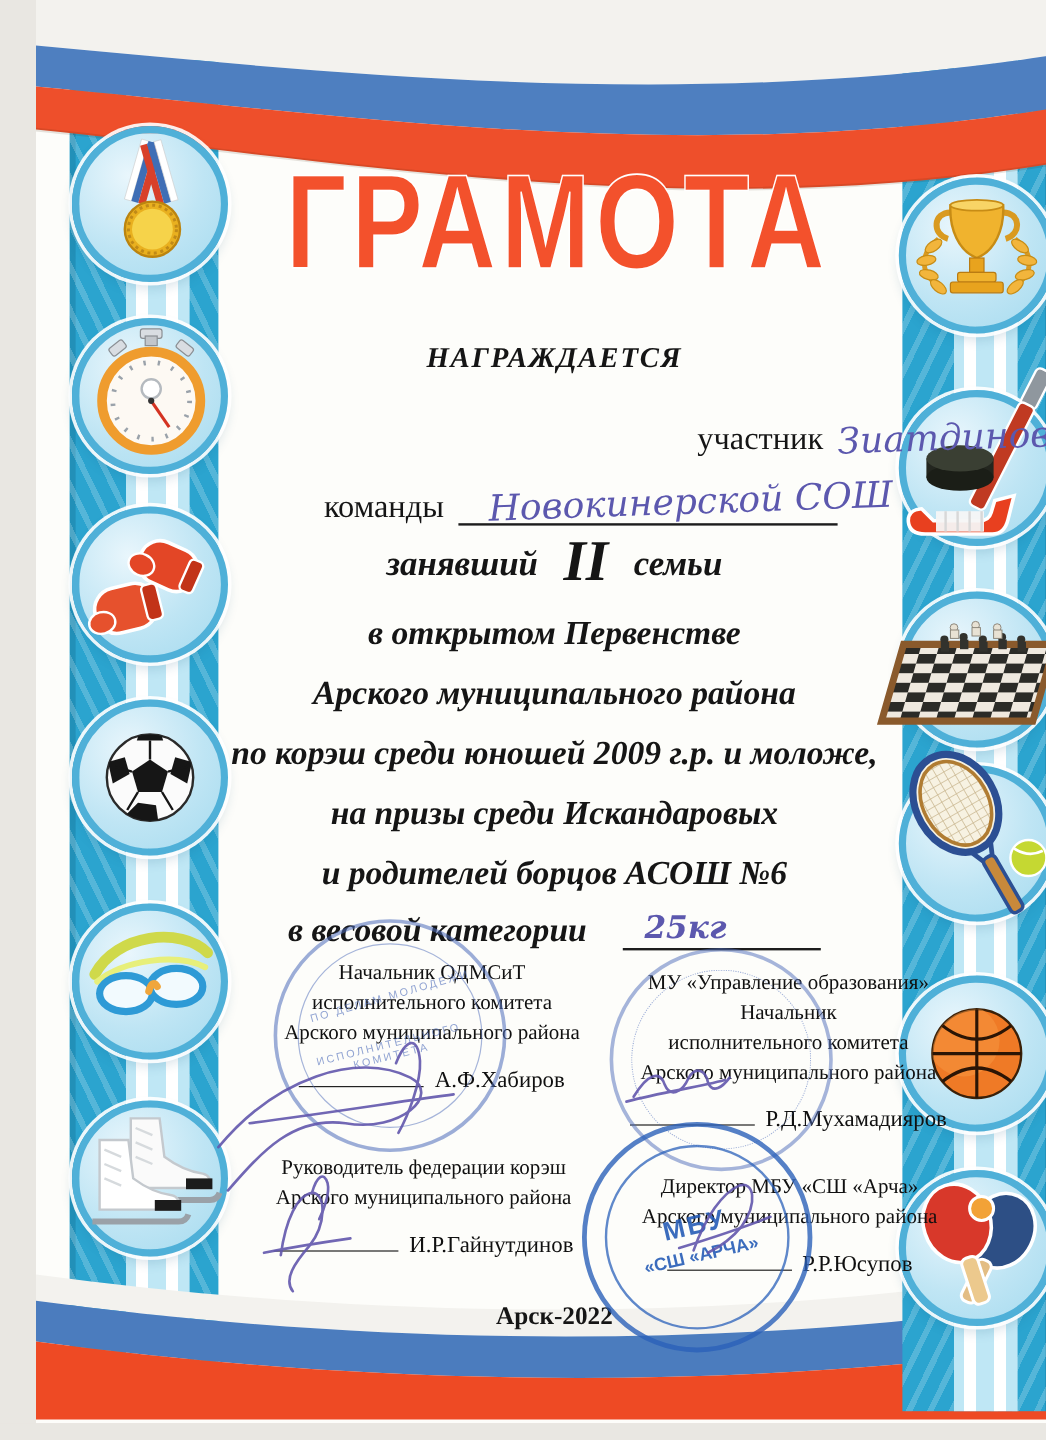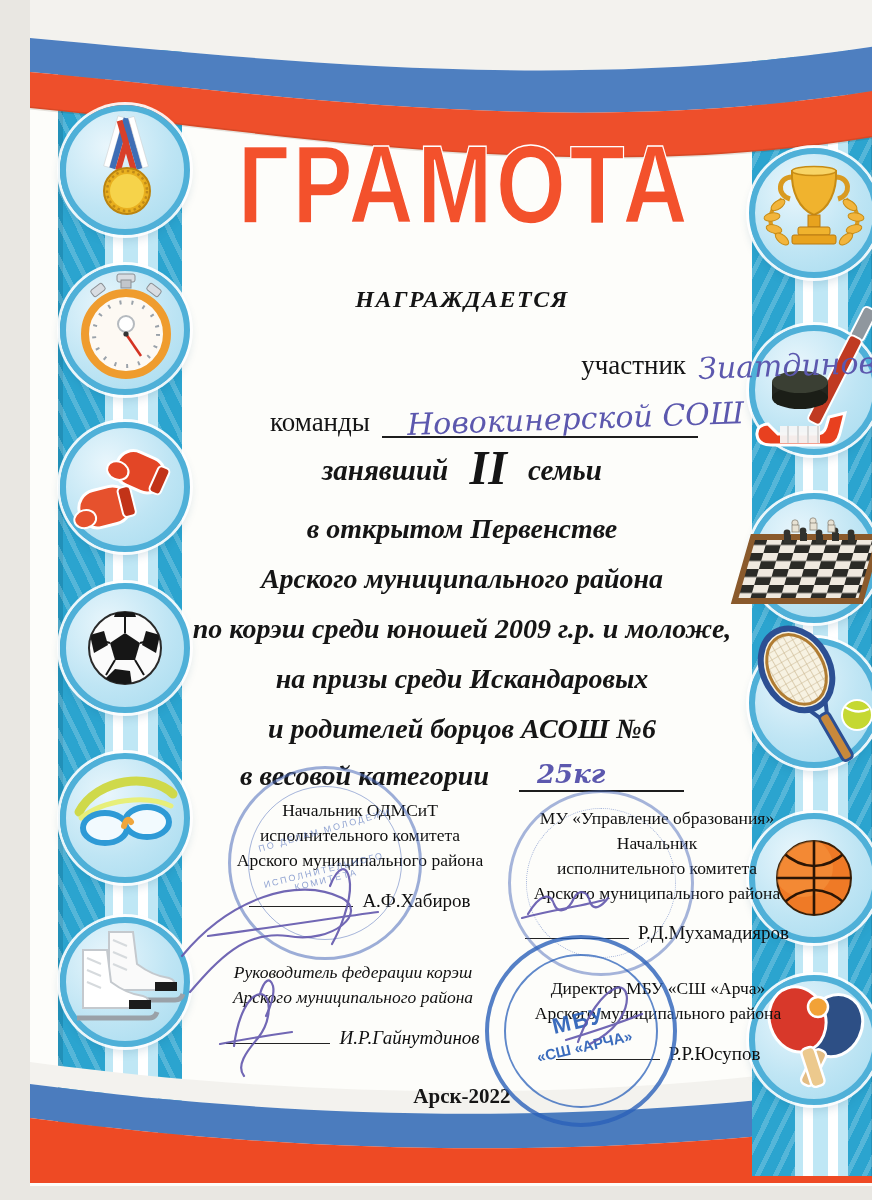--- a/index.html
+++ b/index.html
@@ -45,21 +45,21 @@
         font-style:italic;font-weight:700;font-size:28px;gap:16px;}
   .weight-row .wline{width:165px;border-bottom:2px solid #1d1d1d;height:38px;position:relative;margin-left:14px;}
   .weight-row .hw{position:absolute;left:18px;bottom:1px;font-size:26px;}
   .cityyear{top:1084px;font-weight:700;font-size:21px;}
   
   .off{position:absolute;z-index:5;text-align:center;font-size:17.5px;line-height:1.42;color:#101010;}
   .off .sig{margin-top:15px;font-size:19px;white-space:nowrap;}
   .off .ul{display:inline-block;width:104px;border-bottom:1.6px solid #222;margin-right:9px;}
   .offA{left:180px;top:798px;width:300px;}
   .offB{left:462px;top:806px;width:330px;}
-  .offC{left:158px;top:960px;width:330px;font-style:italic;}
+  .offC{left:158px;top:960px;width:330px;}
   .offD{left:468px;top:976px;width:320px;}
   
   .stamp{position:absolute;border-radius:50%;z-index:6;pointer-events:none;}
   .stamp::before{content:"";position:absolute;border-radius:50%;}
   .s1{left:198px;top:766px;width:188px;height:188px;border:3px solid rgba(77,108,186,.55);}
   .s1::before{inset:17px;border:1.6px solid rgba(77,108,186,.5);}
   .s1 .frag{position:absolute;left:0;right:0;text-align:center;font-family:"Liberation Sans",sans-serif;
         font-size:9px;letter-spacing:2px;color:rgba(77,108,186,.62);}
   .s1 .f0{top:56px;transform:rotate(-16deg);} .s1 .f1{top:96px;transform:rotate(-14deg);}
   .s2{left:478px;top:790px;width:180px;height:180px;border:3px solid rgba(77,108,186,.5);}

